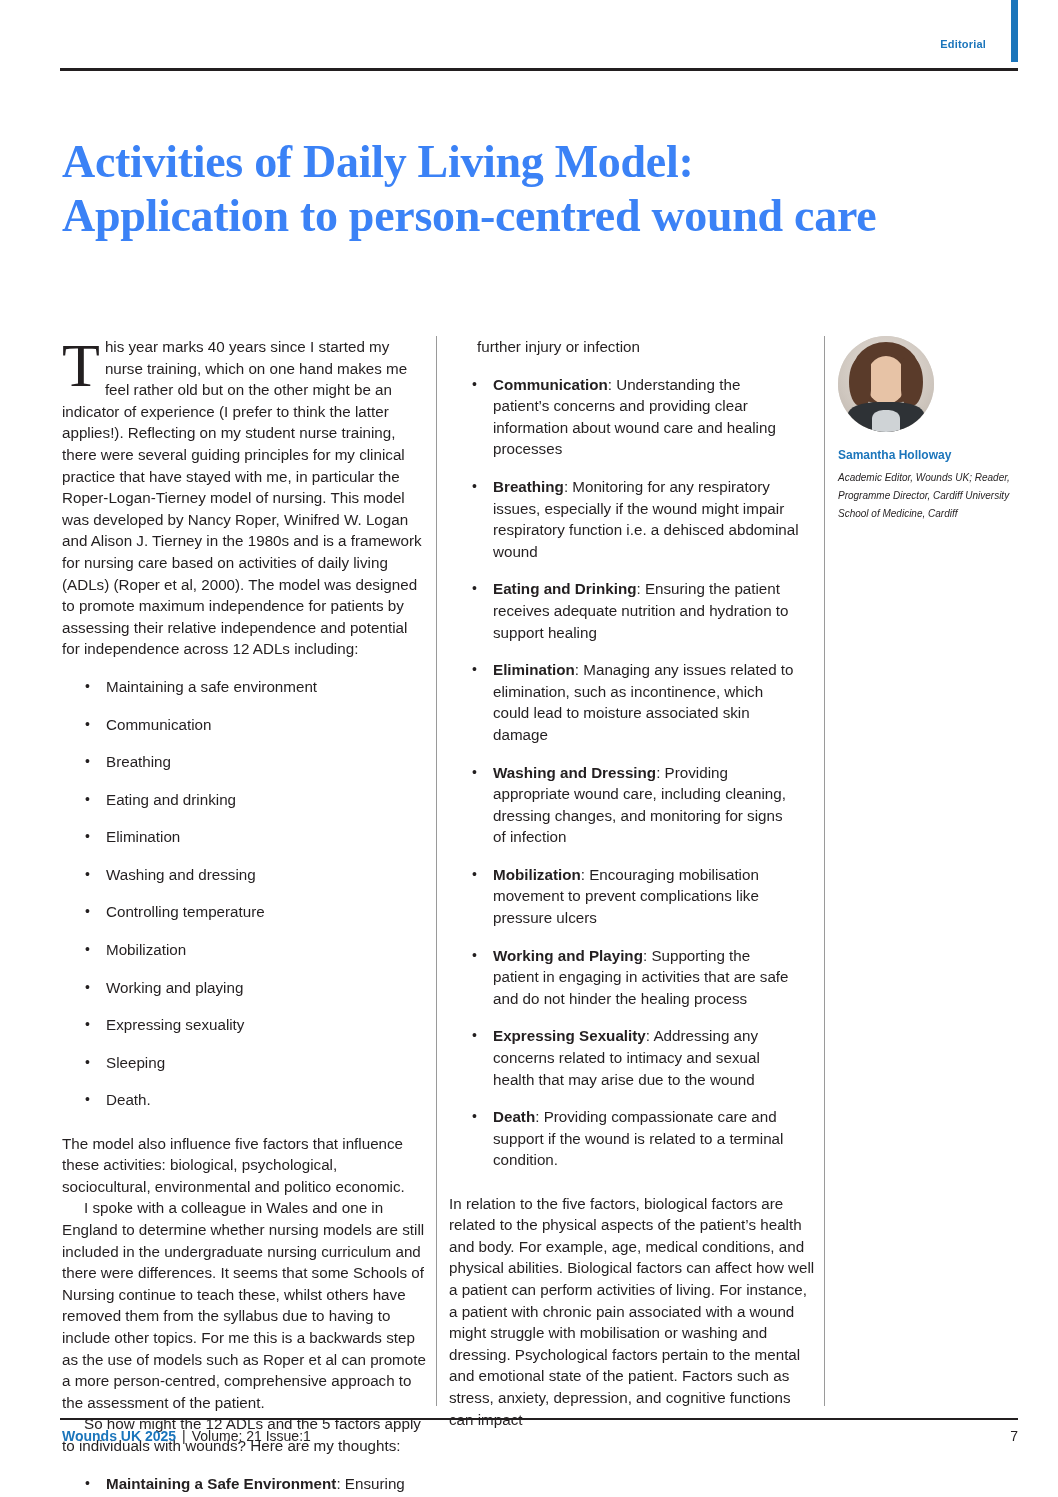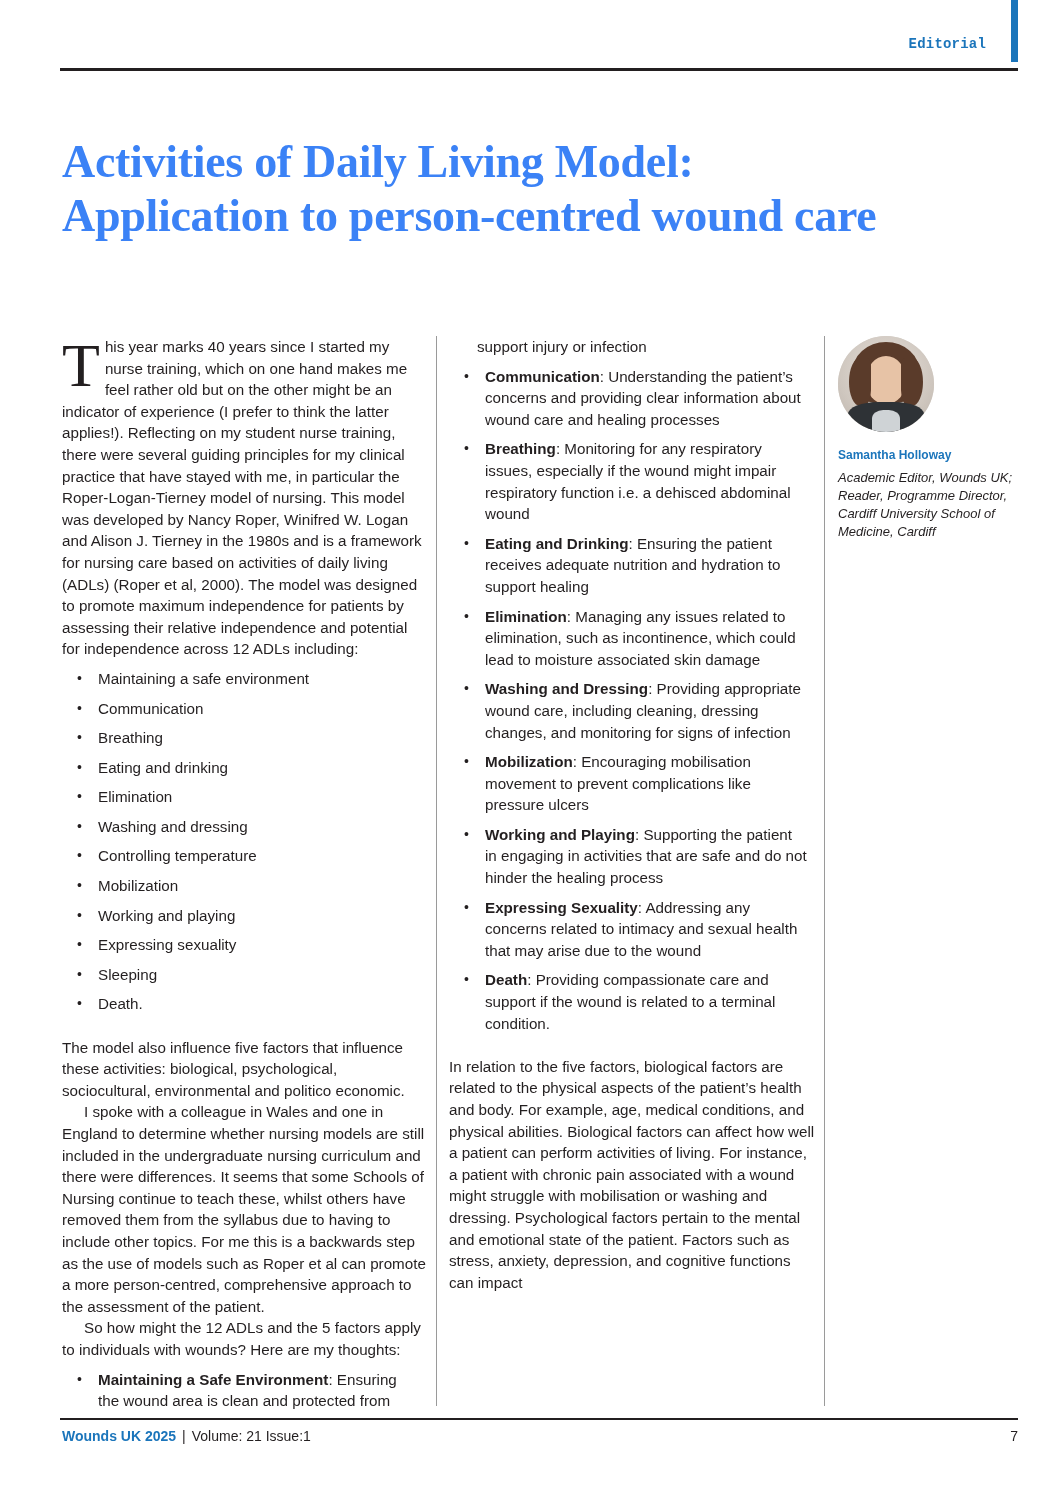--- a/index.html
+++ b/index.html
@@ -29,25 +29,24 @@
     left: 60px;
     top: 0;
     width: 958px;
     height: 72px;
   }
   .header-label {
     position: absolute;
     right: 32px;
     top: 44px;
     transform: translateY(-50%);
-    font-size: 14px;
+    font-size: 11px;
     font-weight: bold;
     color: #1b75bb;
     letter-spacing: 0.2px;
-    font-family: Liberation Mono, monospace;
   }
   .header-bar {
     position: absolute;
     right: 0;
     top: 0;
     width: 7px;
     height: 62px;
     background: #1b75bb;
   }
   .header-rule {
@@ -131,21 +130,21 @@
   }
 
   ul.bullets {
     list-style: none;
     margin: 0;
     padding: 0;
   }
   ul.bullets li {
     position: relative;
     padding-left: 28px;
-    margin: 8px;
+    margin: 16px;
     line-height: 21.6px;
   }
   ul.bullets li::before {
     content: "\2022";
     position: absolute;
     left: 7px;
     top: 0;
     font-size: 14px;
   }
   ul.bullets.tight li {
@@ -234,21 +233,21 @@
     border-radius: 40% 40% 0 0;
   }
   .author-name {
     font-size: 12px;
     font-weight: bold;
     color: #1b75bb;
     line-height: 19px;
     margin-bottom: 4px;
   }
   .author-role {
-    font-size: 13px;
+    font-size: 10px;
     font-style: italic;
     line-height: 18px;
     color: #231f20;
   }
 
   
   .footer-rule {
     position: absolute;
     left: 60px;
     top: 1418px;
@@ -323,21 +322,21 @@
     <p class="body spaced">The model also influence five factors that influence these activities: biological, psychological, sociocultural, environmental and politico economic.</p>
     <p class="body indent">I spoke with a colleague in Wales and one in England to determine whether nursing models are still included in the undergraduate nursing curriculum and there were differences. It seems that some Schools of Nursing continue to teach these, whilst others have removed them from the syllabus due to having to include other topics. For me this is a backwards step as the use of models such as Roper et al can promote a more person-centred, comprehensive approach to the assessment of the patient.</p>
     <p class="body indent">So how might the 12 ADLs and the 5 factors apply to individuals with wounds? Here are my thoughts:</p>
 
     <ul class="bullets defs">
       <li><span class="term">Maintaining a Safe Environment</span><span>: Ensuring the wound area is clean and protected from</span></li>
     </ul>
   </div>
 
   <div class="col col-right">
-    <p class="body" style="padding-left:28px;">support injury or infection</p>
+    <p class="body" style="padding-left:28px;">further injury or infection</p>
 
     <ul class="bullets defs">
       <li><span class="term">Communication</span><span>: Understanding the patient’s concerns and providing clear information about wound care and healing processes</span></li>
       <li><span class="term">Breathing</span><span>: Monitoring for any respiratory issues, especially if the wound might impair respiratory function i.e. a dehisced abdominal wound</span></li>
       <li><span class="term">Eating and Drinking</span><span>: Ensuring the patient receives adequate nutrition and hydration to support healing</span></li>
       <li><span class="term">Elimination</span><span>: Managing any issues related to elimination, such as incontinence, which could lead to moisture associated skin damage</span></li>
       <li><span class="term">Washing and Dressing</span><span>: Providing appropriate wound care, including cleaning, dressing changes, and monitoring for signs of infection</span></li>
       <li><span class="term">Mobilization</span><span>: Encouraging mobilisation movement to prevent complications like pressure ulcers</span></li>
       <li><span class="term">Working and Playing</span><span>: Supporting the patient in engaging in activities that are safe and do not hinder the healing process</span></li>
       <li><span class="term">Expressing Sexuality</span><span>: Addressing any concerns related to intimacy and sexual health that may arise due to the wound</span></li>

